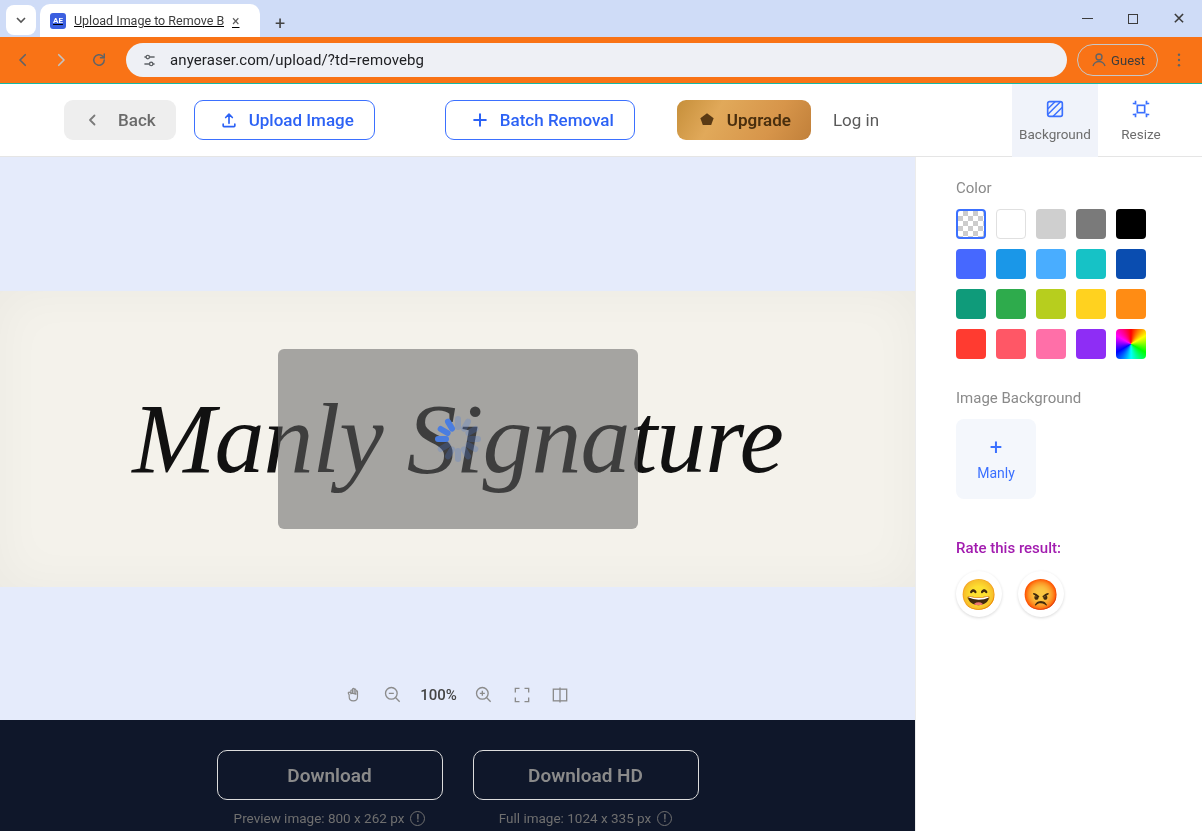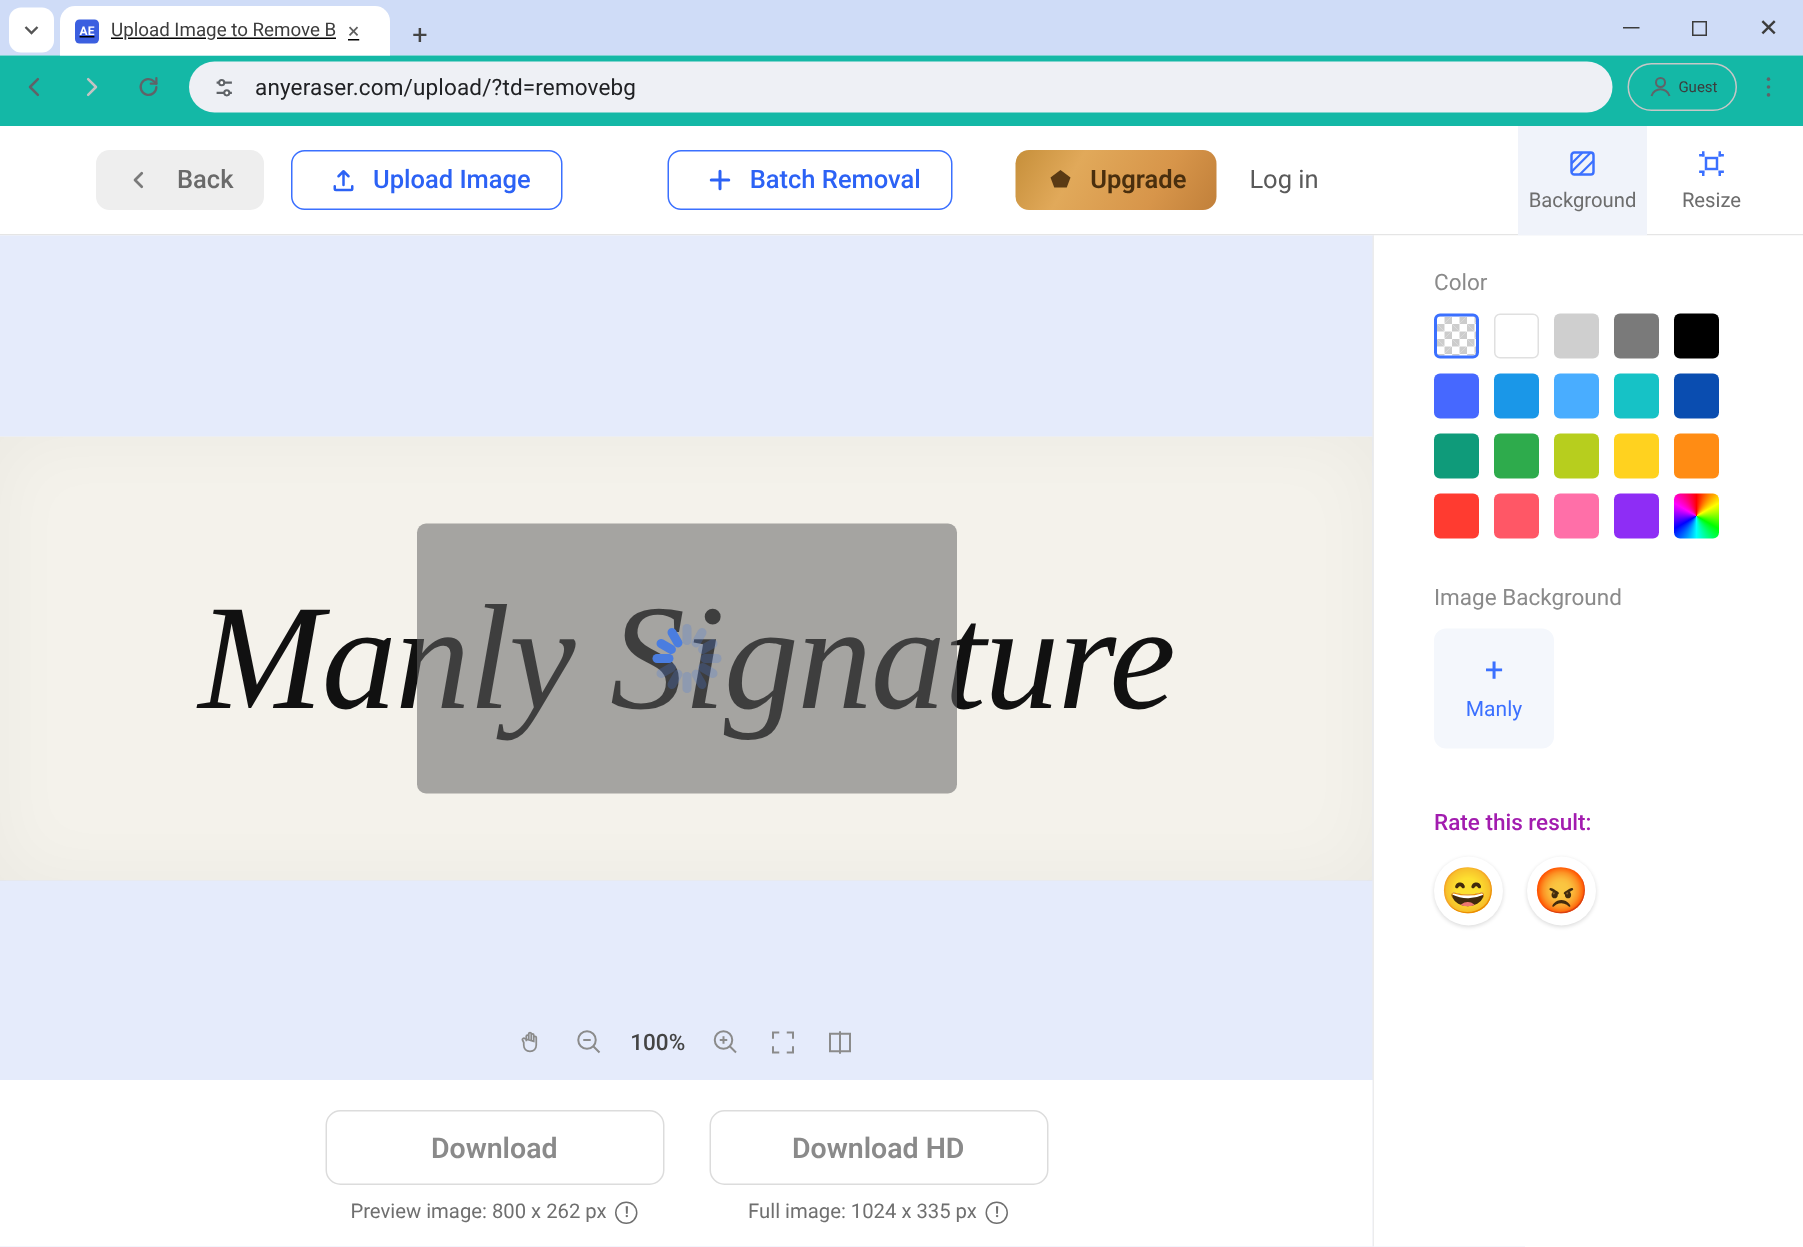--- a/index.html
+++ b/index.html
@@ -11,28 +11,28 @@
   .tab { height: 33px; background: #fff; border-radius: 10px 10px 0 0; display:flex; align-items:center; padding: 0 10px; gap:8px; min-width: 220px; position:relative;text-decoration:underline; }
   .tab .favicon { width:16px; height:16px; background:#3b5fe0; border-radius:3px; color:#fff; font-size:8px; font-weight:700; display:flex;align-items:center;justify-content:center; }
   .tab .title { font-size: 12.5px; color:#3c3c3c; white-space: nowrap; max-width:150px; overflow:hidden; }
   .tab .close { color:#5f5f5f; font-size:14px; cursor:pointer; }
   .newtab { width:28px; height:28px; display:flex;align-items:center;justify-content:center; margin-left:6px; color:#444; font-size:18px; cursor:pointer;}
   .window-controls { margin-left:auto; display:flex; }
   .window-controls div { width:46px; height:37px; display:flex; align-items:center; justify-content:center; color:#3c3c3c; font-size:13px; cursor:pointer;}
   .minimize-glyph { width:11px; height:1px; background:#3c3c3c; display:block;}
   .maximize-glyph { width:10px; height:10px; border:1px solid #3c3c3c; display:block;}
 
-  .addrbar { height: 47px; background:#14b8a6; display:flex; align-items:center; padding: 17px 6px; gap:4px; border-bottom:5px solid #14b8a6; }
+  .addrbar { height: 47px; background:#f97316; display:flex; align-items:center; padding: 17px 6px; gap:4px; border-bottom:1px solid #14b8a6; }
   .navbtn { width:34px; height:34px; display:flex;align-items:center;justify-content:center; border-radius:50%; color:#5f5f5f; cursor:pointer;}
   .navbtn.disabled { color:#b9b9b9; cursor:default; }
   .navbtn svg { width:18px; height:18px; }
   .url { flex:1; height:34px; background:#eef0f5; border-radius:17px; display:flex; align-items:center; padding:0 14px; gap:12px; margin:0 6px; }
   .url .site-ctrl { width:18px; height:18px; display:flex; align-items:center; justify-content:center;}
   .url .text { font-size:15px; color:#202124; letter-spacing:0.1px;}
-  .guest { height:32px; border:1px solid #c7c7c7; border-radius:16px; padding:0 12px; display:flex; align-items:center; gap:3px; font-size:10px; color:#3c3c3c; cursor:pointer;}
+  .guest { height:32px; border:1px solid #c7c7c7; border-radius:16px; padding:0 12px; display:flex; align-items:center; gap:3px; font-size:13px; color:#3c3c3c; cursor:pointer;}
   .menu3 { width:34px; height:34px; display:flex; align-items:center; justify-content:center; cursor:pointer; color:#555; }
 
   
   .app-toolbar { height: 73px; border-bottom:1px solid #e5e5e5; display:flex; align-items:center; padding:0 18px; gap: 22px; background:#fff;}
   .toolbar-left { display:flex; align-items:center; gap:18px; margin-left:46px;}
   .btn { height:40px; border-radius:9px; display:flex; align-items:center; justify-content:center; gap:10px; padding:0 20px; font-size:17px; font-weight:500; cursor:pointer; }
   .btn-back { background:#eeeeee; color:#6a6a6a;gap:16px; }
   .btn-outline { border:1.5px solid #3b70ff; color:#2c62f5; background:#fff;padding-left:24px; }
   .btn-upgrade { background: linear-gradient(120deg, #c68f3a, #e1a95a 30%, #d7954a 70%, #c1803a); color:#fff; height:40px;}
   .login { font-size:17px; color:#5a5a5a; cursor:pointer; margin-left: 4px;}
@@ -51,21 +51,21 @@
   .signature { position:absolute; font-family: 'Brush Script MT', 'Segoe Script', cursive; font-size: 100px; color:#111; line-height:1; white-space:nowrap; letter-spacing: -1px; font-style: italic;}
   .loading-overlay { position:absolute; width:360px; height:180px; background:rgba(100,100,100,0.55); border-radius:6px; display:flex; align-items:center; justify-content:center;}
   .spinner { width:50px; height:50px; position:relative; }
   .spinner span { position:absolute; left:22px; top:2px; width:6px; height:14px; background:#4a7de0; border-radius:3px; transform-origin: 3px 23px; opacity:0.25;}
   .spinner span.bright { opacity:1; }
 
   .canvas-controls { position:absolute; bottom:14px; left:0; right:0; display:flex; align-items:center; justify-content:center; gap:16px; color:#6b6b6b;}
   .cc-btn { width:22px; height:22px; display:flex; align-items:center;justify-content:center; color:#8b8b8b; cursor:pointer;}
   .zoom-val { font-size:15px; color:#444; font-weight:500;}
 
-  .download-row { height:111px; background:#ffffff; display:flex; justify-content:center; gap:30px; align-items:flex-start; padding-top:20px;}
+  .download-row { height:111px; background:#0f172a; display:flex; justify-content:center; gap:30px; align-items:flex-start; padding-top:30px;}
   .dl-col { display:flex; flex-direction:column; align-items:center; gap:10px;}
   .dl-btn { width:226px; height:50px; border:1px solid #dcdcdc; border-radius:10px; display:flex; align-items:center; justify-content:center; font-size:19px; font-weight:600; color:#8a8a8a; cursor:pointer;}
   .dl-sub { font-size:13.5px; color:#6f6f6f; display:flex; align-items:center; gap:6px;}
   .info-circle { width:15px; height:15px; border:1.5px solid #6f6f6f; border-radius:50%; display:inline-flex; align-items:center;justify-content:center; font-size:10px; font-weight:700; }
 
   
   .panel { width:286px; padding: 22px 40px; background:#fff; overflow:auto;}
   .panel-heading { font-size:15px; color:#8a8a8a; margin-bottom:12px; font-weight:400;}
   .swatches { display:flex; flex-wrap:wrap; gap:10px; margin-bottom:30px;}
   .swatch { width:30px; height:30px; border-radius:4px; cursor:pointer; }

